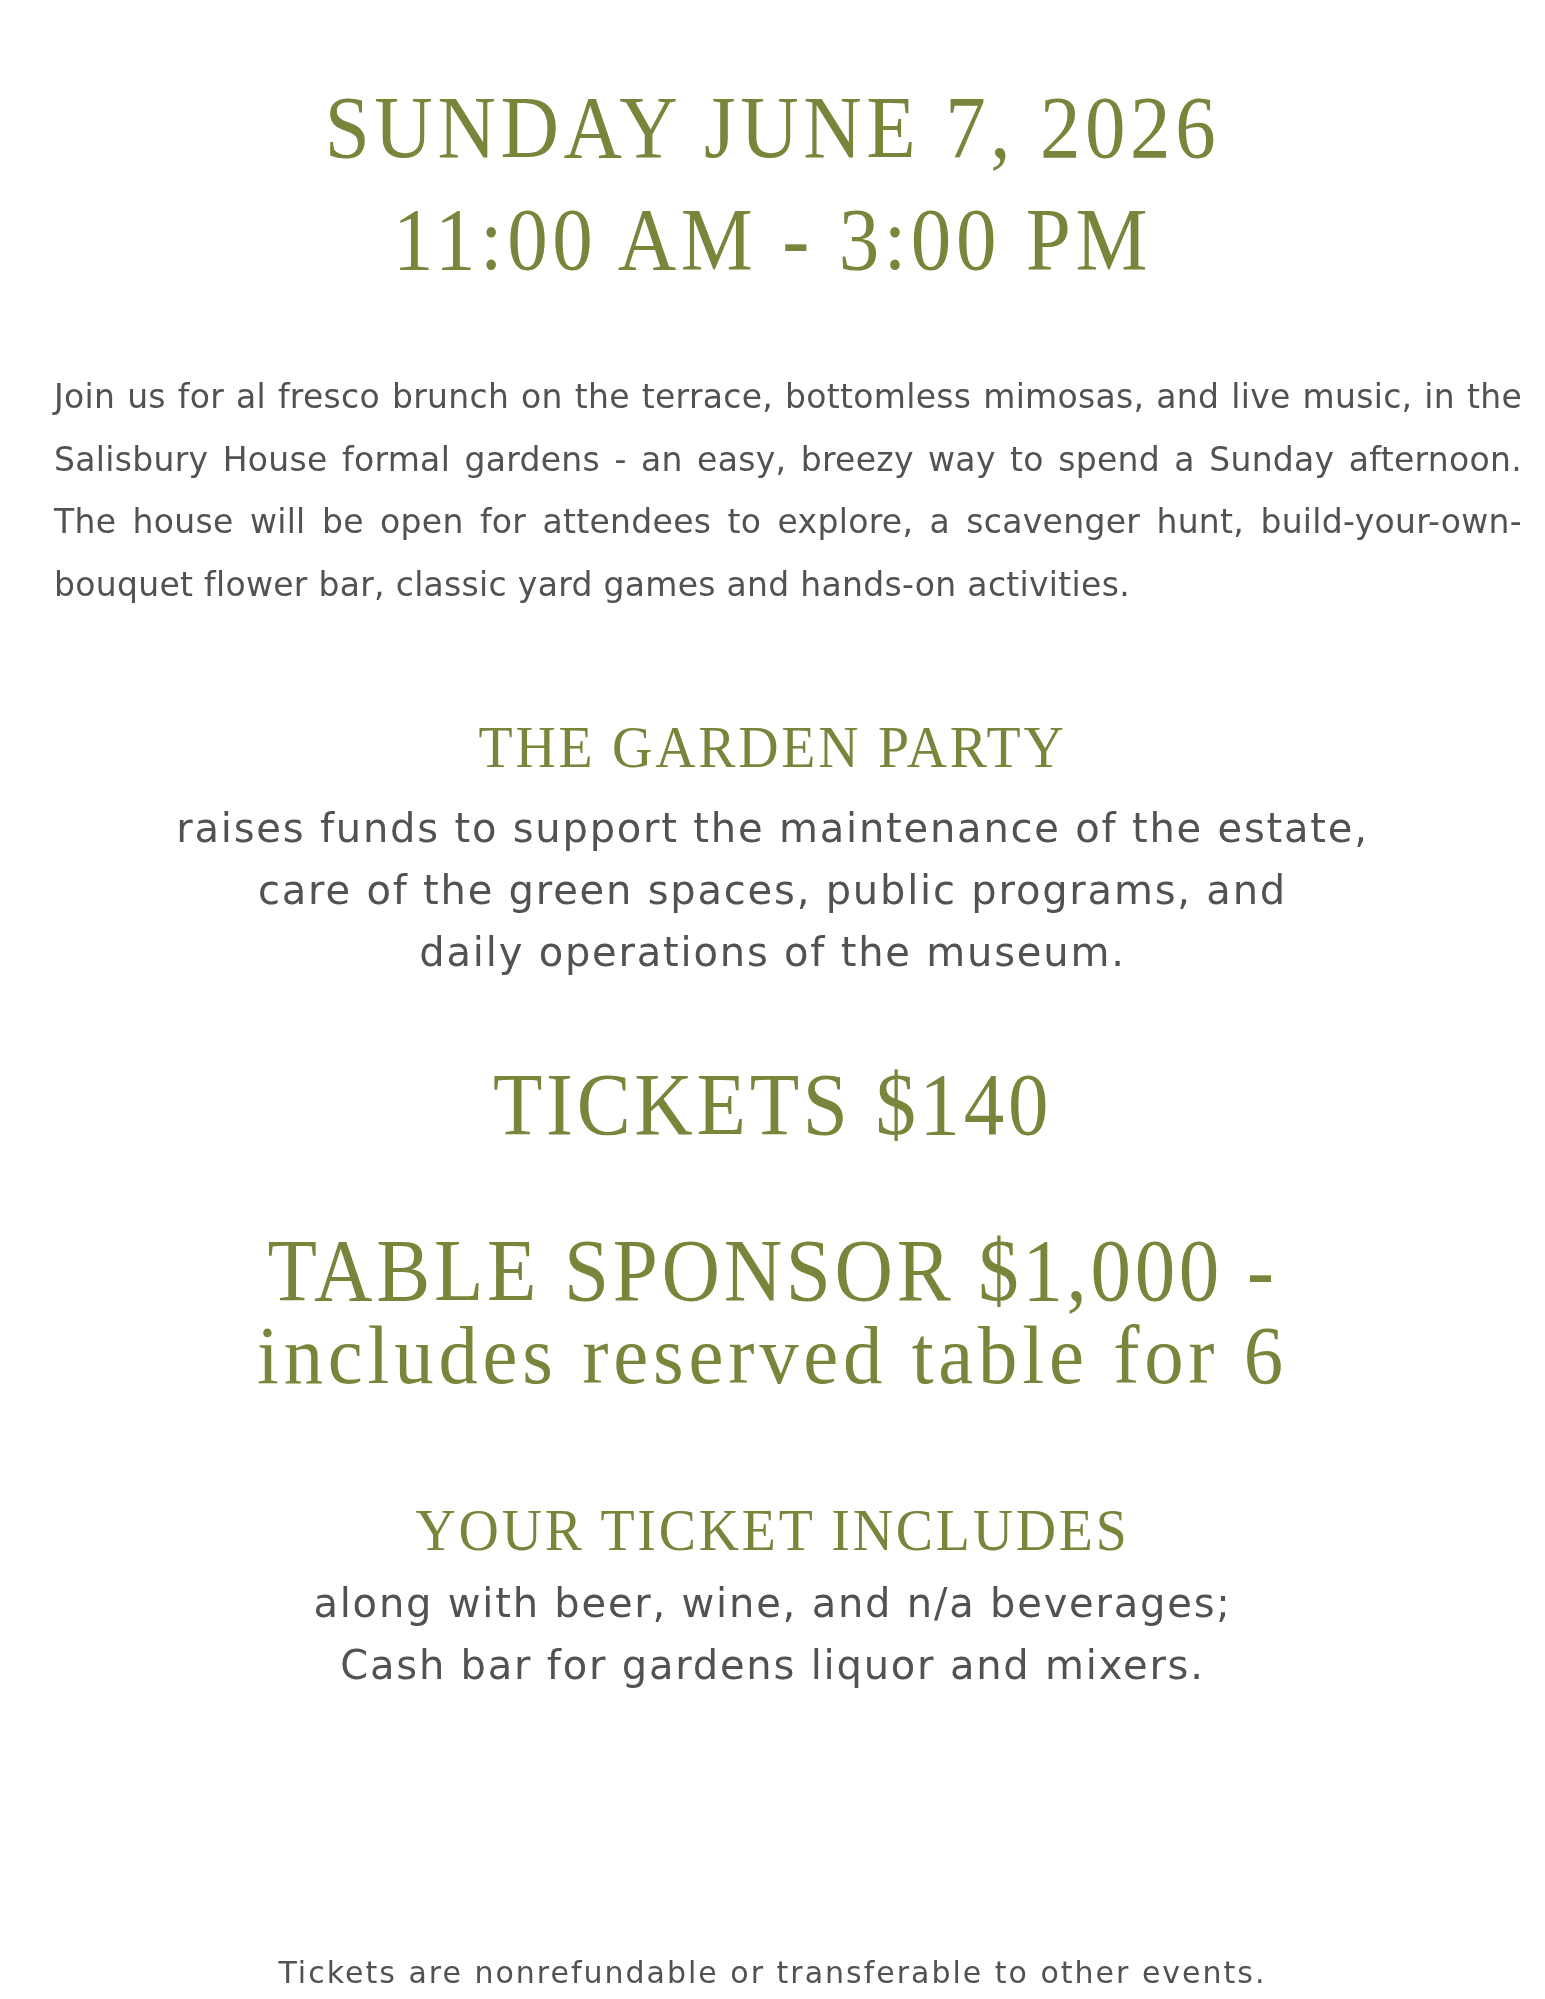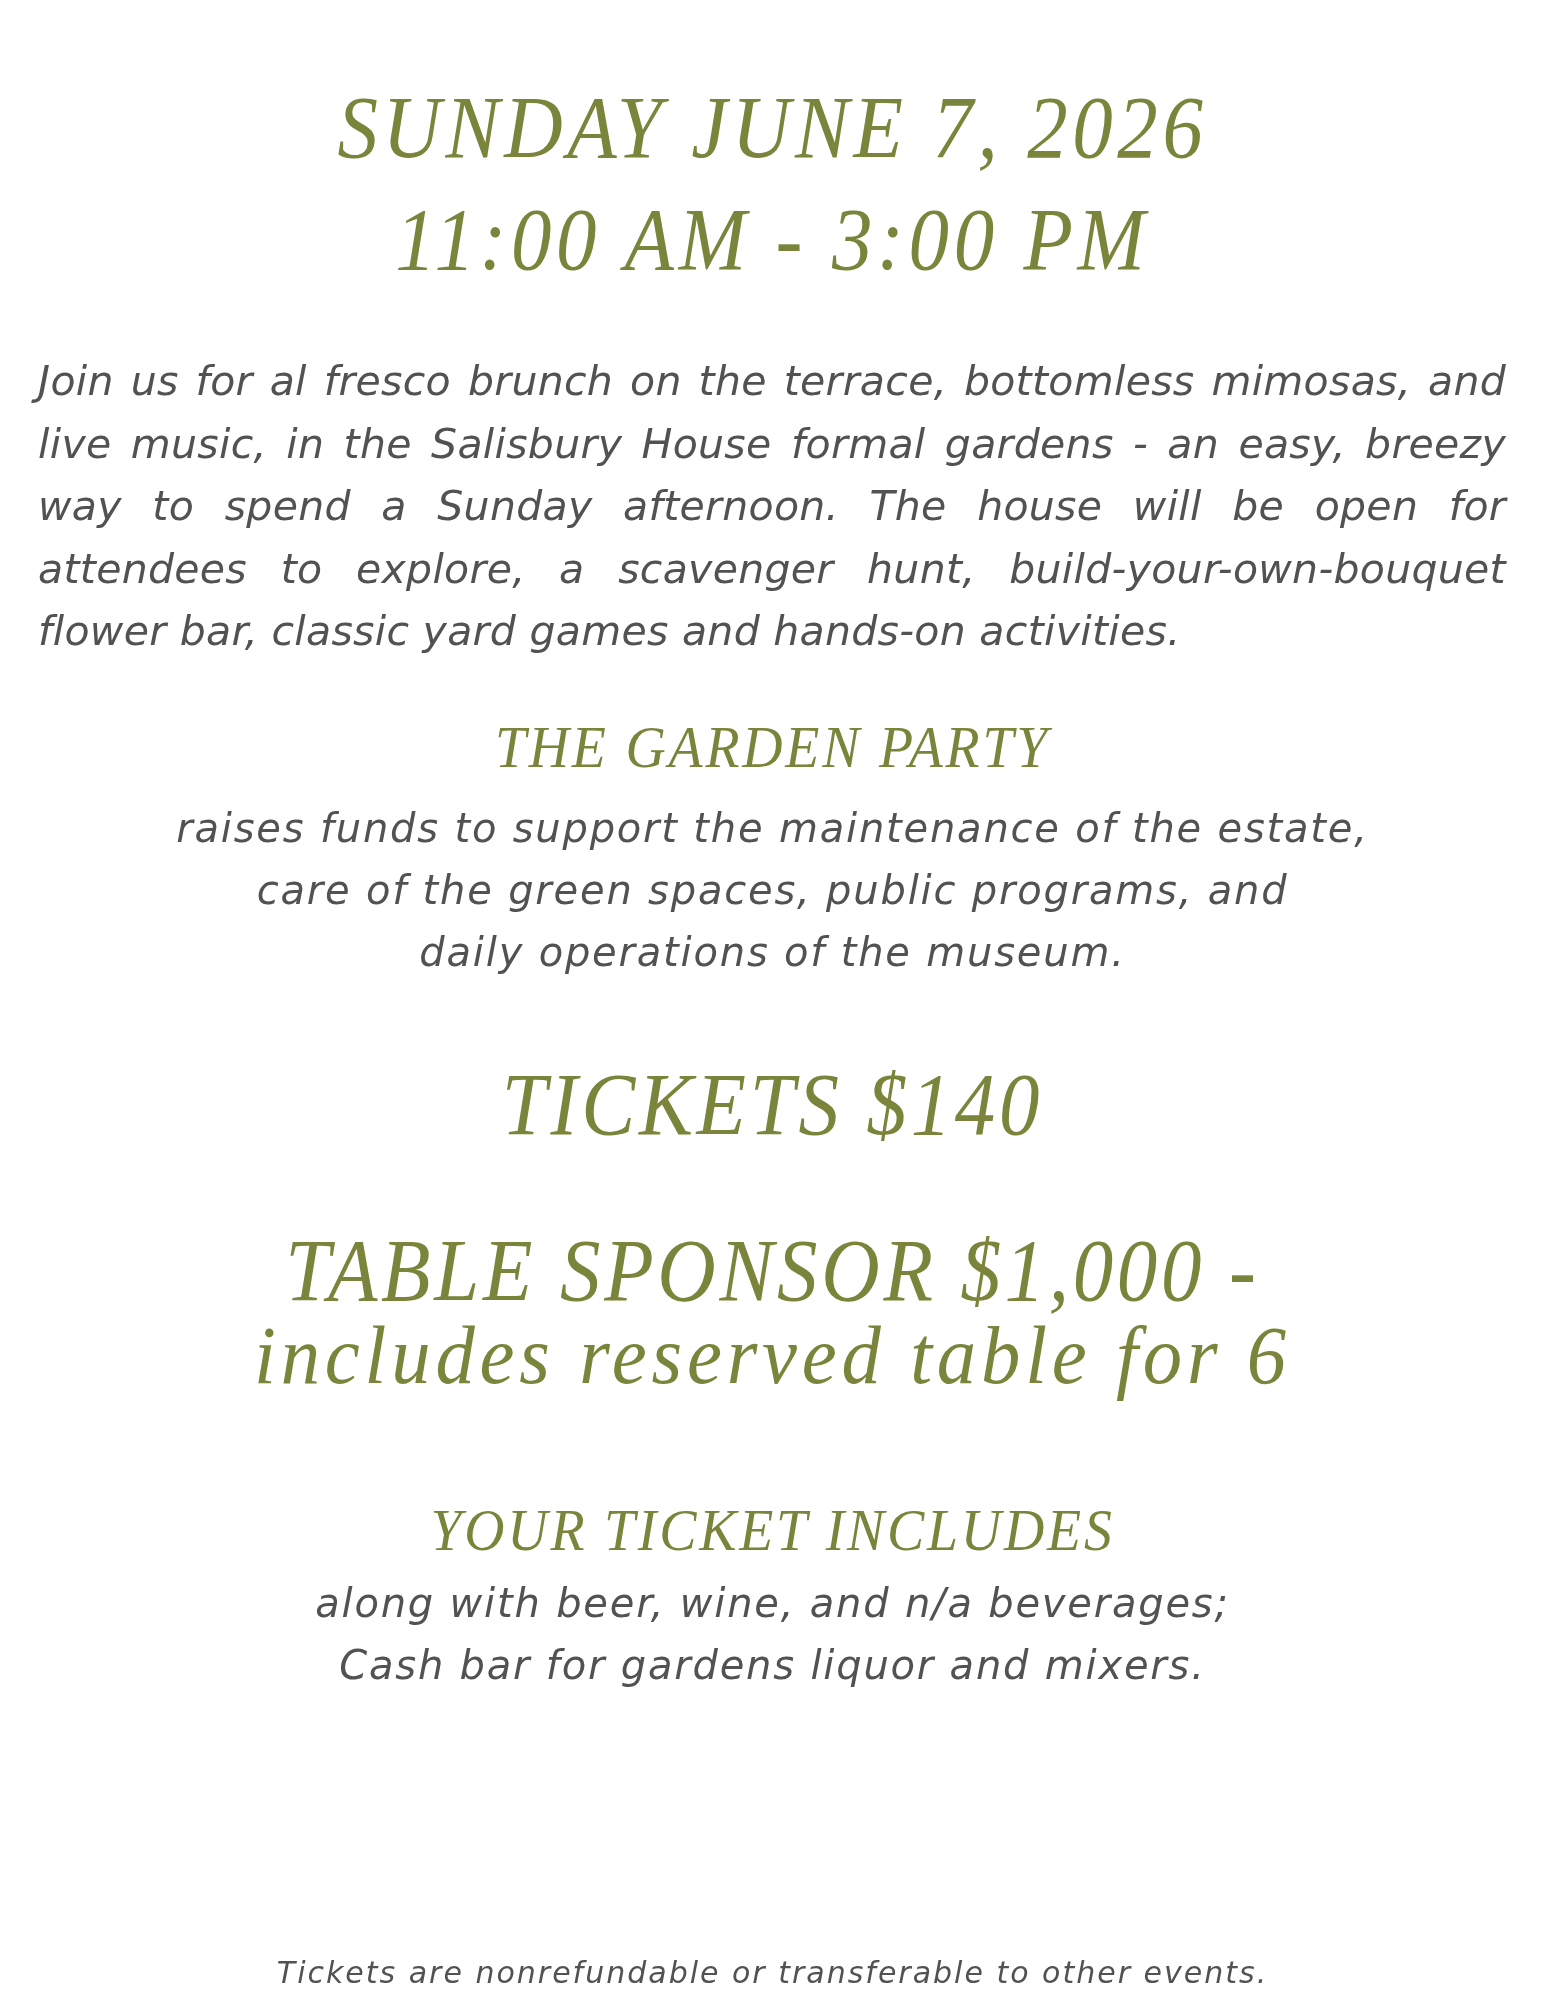--- a/index.html
+++ b/index.html
@@ -11,21 +11,20 @@
       width: 1545px;
       height: 1999px;
       position: relative;
       overflow: hidden;
     }
     .flyer {
       position: absolute;
       left: 0; top: 0;
       width: 1545px;
       height: 1725px;
-      font-style: italic;
     }
     .green {
       color: #7a843a;
     }
     .grey {
       color: #525252;
     }
     .display {
       font-family: "Liberation Serif", "DejaVu Serif", serif;
       text-align: center;
@@ -49,25 +48,25 @@
       letter-spacing: 5px;
       line-height: 100px;
       transform: scaleX(0.92);
     }
     .intro {
       position: absolute;
       left: 38px;
       top: 350px;
       width: 1468px;
       font-family: "DejaVu Sans", sans-serif;
-      font-size: 41px;
+      font-size: 33px;
       line-height: 62.5px;
       text-align: justify;
       text-align-last: left;
-      margin: 0;
+      margin: 16px;
       letter-spacing: 0.3px;
     }
     .section-heading {
       font-size: 60px;
       line-height: 70px;
       letter-spacing: 3px;
       transform: scaleX(0.93);
     }
     .garden-heading { top: 712px; }
     .centered-text {

